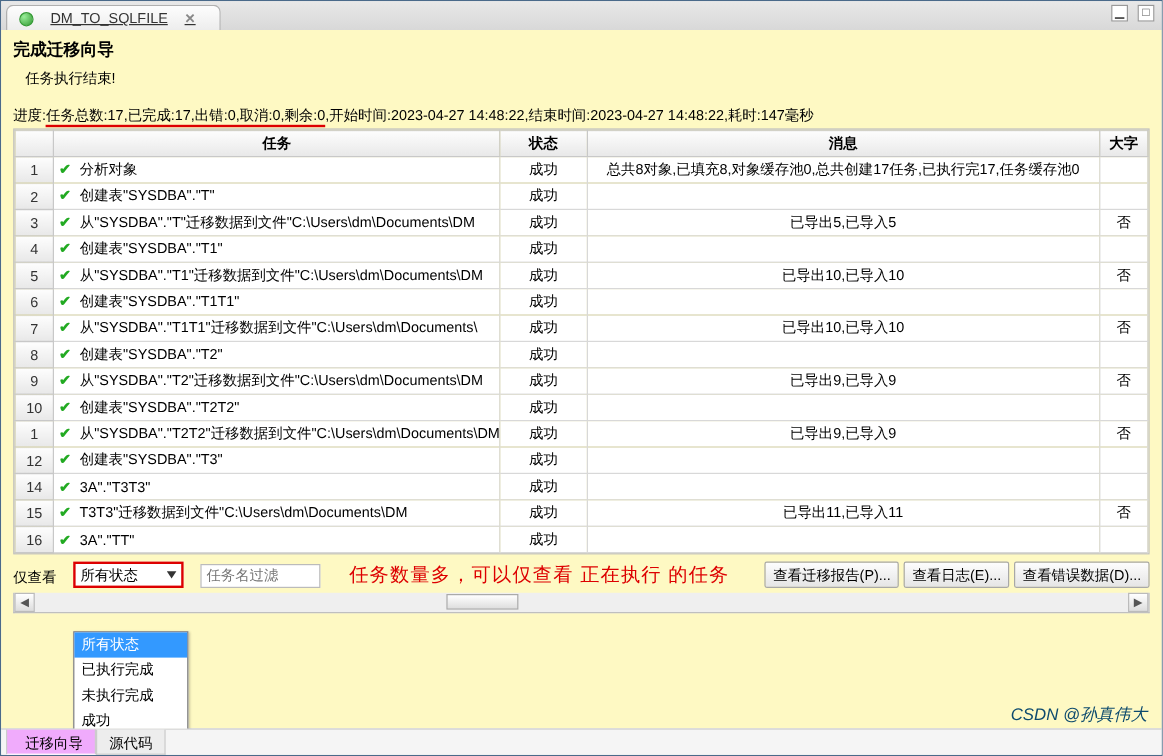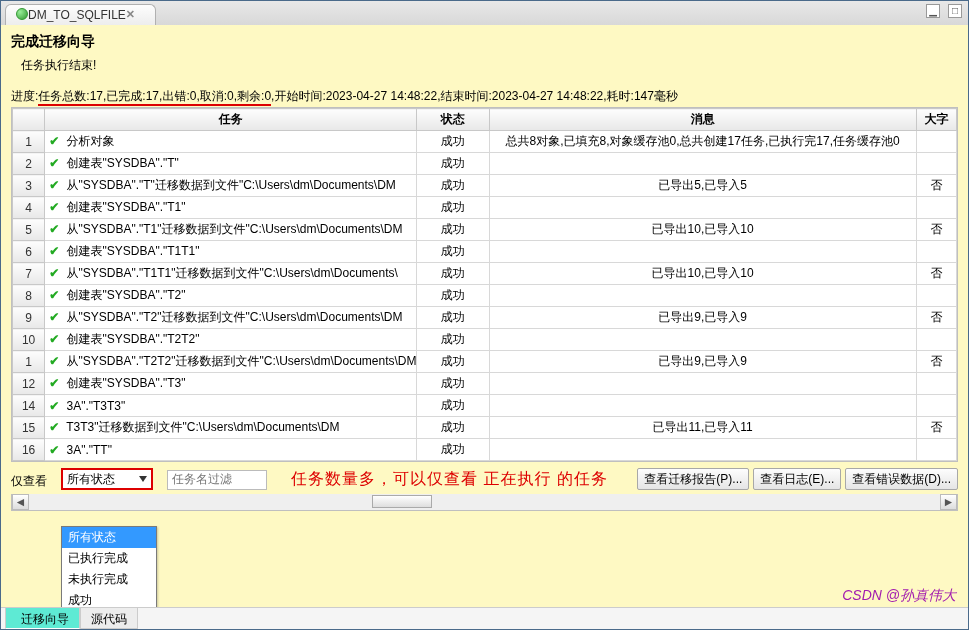--- a/index.html
+++ b/index.html
@@ -1,20 +1,20 @@
 <!DOCTYPE html>
 <html><head>
 <meta charset="utf-8">
 <style>
 * { box-sizing: border-box; margin: 0; padding: 0; font-family: "Microsoft YaHei", SimSun, Arial, sans-serif; font-size: 12px; }
 html, body { width: 969px; height: 630px; background: #f0f0f0; overflow: hidden; }
 .outer-border { width: 969px; height: 630px; border: 1px solid #4a6a8a; background: #f5f5f5; position: relative; }
 
 .tab-bar { height: 24px; background: linear-gradient(#e8e8e8,#d8d8d8); display: flex; align-items: flex-end; padding-left: 4px; position: relative; }
-.tab { background: linear-gradient(#fdfdfd,#ededed); border: 1px solid #b0b0b0; border-bottom: none; border-radius: 6px 6px 0 0; padding: 3px 20px 3px 10px; display: flex; align-items: flex-start; gap: 0; color: #333; position: relative; }
+.tab { background: linear-gradient(#fdfdfd,#ededed); border: 1px solid #b0b0b0; border-bottom: none; border-radius: 6px 6px 0 0; padding: 3px 20px 3px 10px; display: flex; align-items: flex-end; gap: 14px; color: #333; position: relative; text-decoration: underline; }
 .tab .close-x { color: #888; font-weight: bold; cursor: pointer; font-size: 11px; }
 .tab-icon { width: 12px; height: 12px; border-radius: 50%; background: radial-gradient(circle at 30% 30%, #9e9, #393); border: 1px solid #393; }
 
 .win-controls { position: absolute; right: 6px; top: 3px; display: flex; gap: 8px; }
 .win-controls span { width: 14px; height: 14px; border: 1px solid #999; background: #fff; display: inline-flex; align-items: center; justify-content: center; color: #555; font-size: 10px; line-height: 1; cursor: pointer; }
 
 .content { padding: 8px 10px; background: #fef9c3; height: calc(100% - 24px - 22px); display: flex; flex-direction: column; overflow: hidden; }
 .title-line { font-weight: bold; font-size: 14px; margin-bottom: 4px; }
 .sub-line { margin: 2px 0 14px 10px; }
 
@@ -44,23 +44,23 @@
 .filter-lbl { }
 .dropdown-field { width: 92px; height: 22px; border: 2px solid #d00; display: flex; align-items: center; padding: 0 4px; background: #fff; justify-content: space-between; }
 .dropdown-field .caret { width:0; height:0; border-left:4px solid transparent; border-right:4px solid transparent; border-top:6px solid #333; }
 .name-filter { height: 20px; border:1px solid #bbb; width: 100px; padding: 0 4px; color:#888;font-family:Liberation Mono, monospace; }
 .red-note { color: #d00; font-size: 16px; margin-left: 10px; letter-spacing: 1px; }
 .btns { margin-left: auto; display: flex; gap: 4px; }
 .btn { height: 22px; border: 1px solid #a8a8a8; background: linear-gradient(#fdfdfd,#e5e5e5); padding: 0 6px; display: flex; align-items: center; cursor: pointer; border-radius: 2px; white-space:nowrap;}
 
 .bottom-tabs { height: 22px; background: #f5f5f5; display: flex; border-top: 1px solid #ccc; padding-left: 4px; }
 .bottom-tabs div { padding: 3px 10px; border: 1px solid #ccc; border-top:none; background: #fff; cursor: pointer; }
-.bottom-tabs div.active { background: #5eead4; border-bottom-color:#fff;padding-left:15px; }
+.bottom-tabs div.active { background: #f0abfc; border-bottom-color:#fff;padding-left:15px; }
 .bottom-tabs div.inactive { background: #ededed; }
-.watermark { position: absolute; right: 12px; bottom: 24px; color: #a21caf; font-size: 14px; font-style: italic; pointer-events:none; }
+.watermark { position: absolute; right: 12px; bottom: 24px; color: #0c4a6e; font-size: 14px; font-style: italic; pointer-events:none; }
 </style>
 </head>
 <body>
 
 <div class="outer-border">
   <div class="tab-bar">
     <div class="tab">
       <span class="tab-icon"></span>
       <span>DM_TO_SQLFILE</span>
       <span class="close-x">✕</span>

